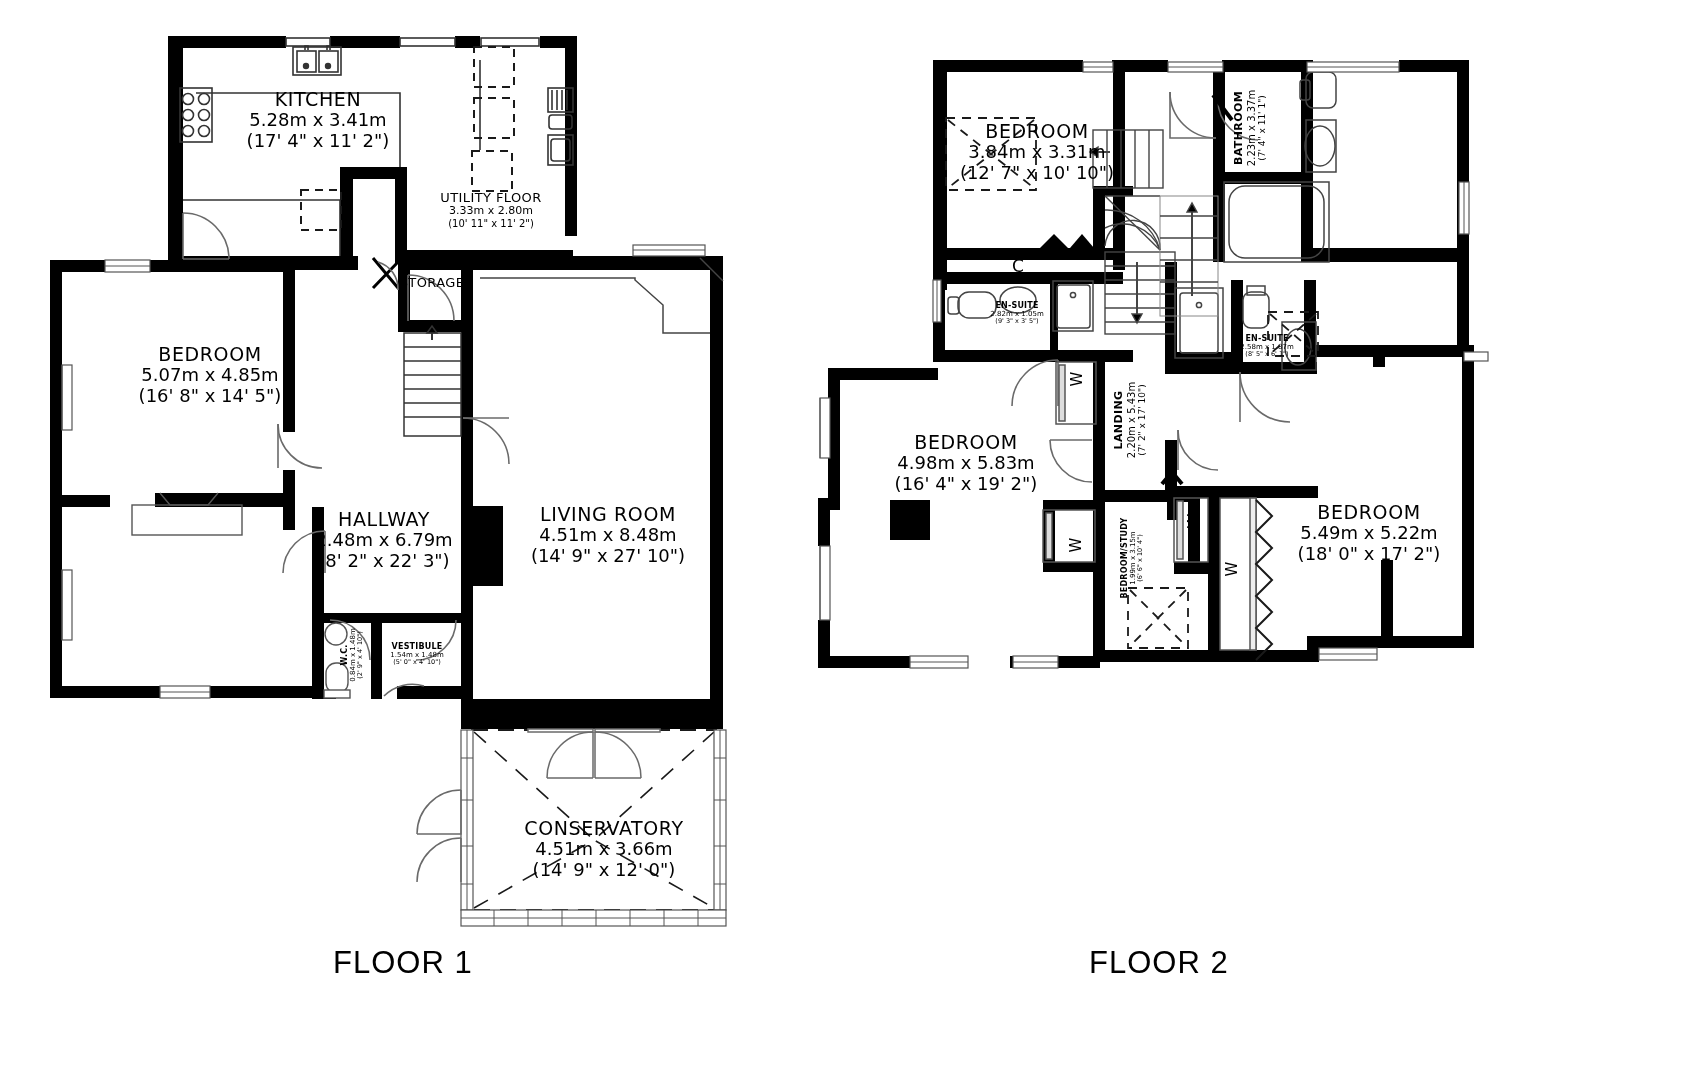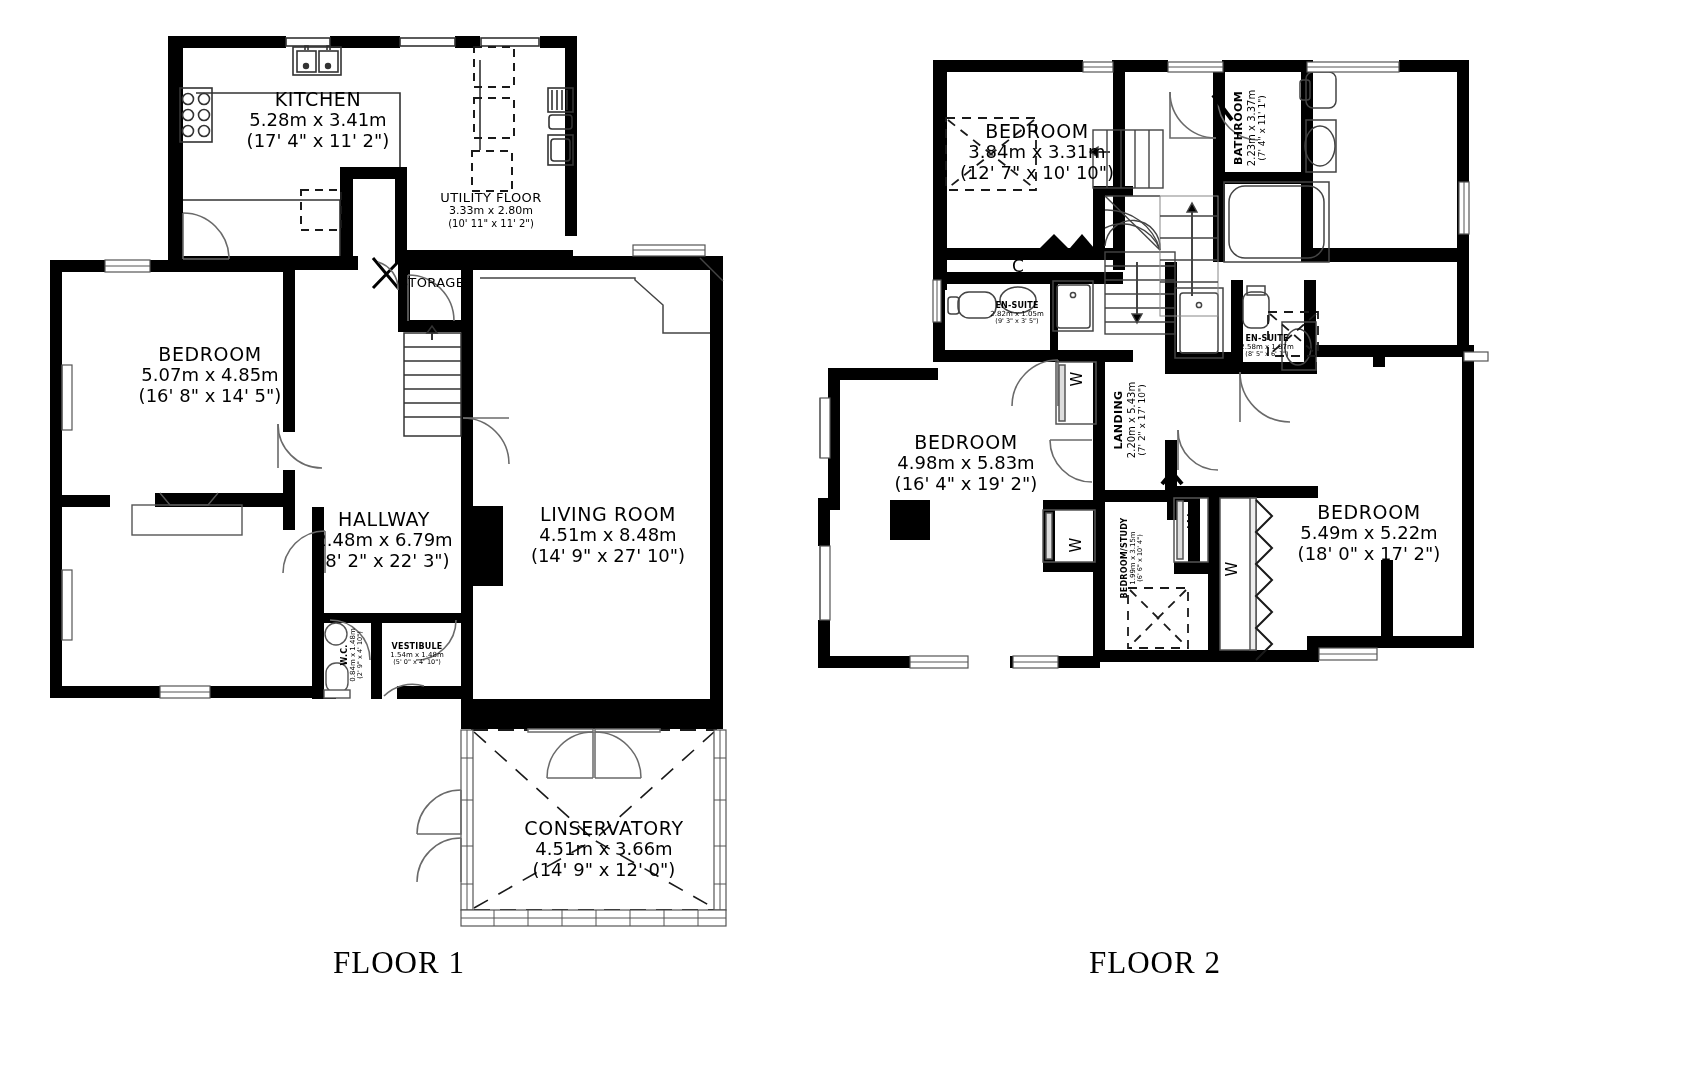--- a/index.html
+++ b/index.html
@@ -22,21 +22,21 @@
     padding-left: 28px;
   }
   svg.plan {
     position: absolute;
     left: 0; top: 0;
     width: 1685px;
     height: 1080px;
   }
   .floor-caption {
     position: absolute;
-    font-family: Liberation Serif, serif;
+    font-family: Liberation Sans, sans-serif;
     font-size: 31px;
     letter-spacing: 1px;
     color: #000;
     white-space: nowrap;
   }
   #floor1-caption { left: 333px; top: 945px; }
   #floor2-caption { left: 1089px; top: 945px; }
 
   
   .room-label {

